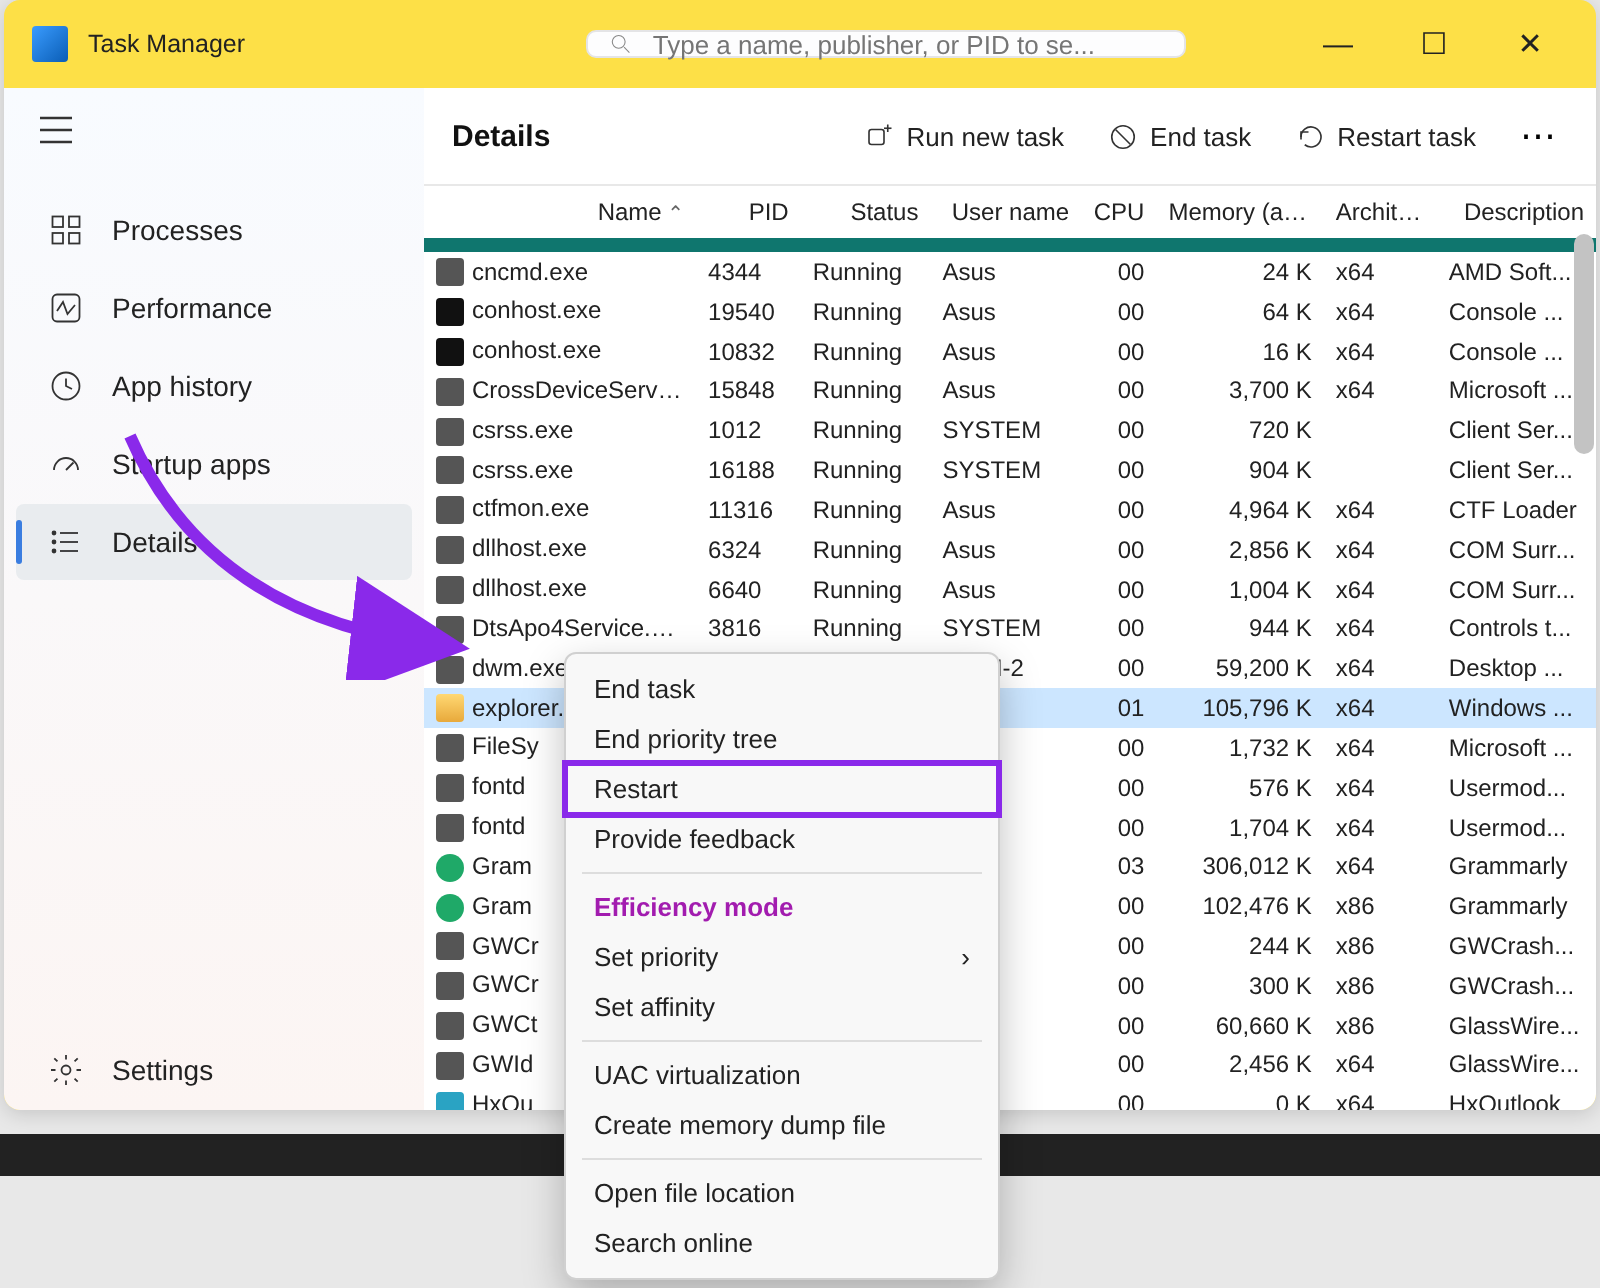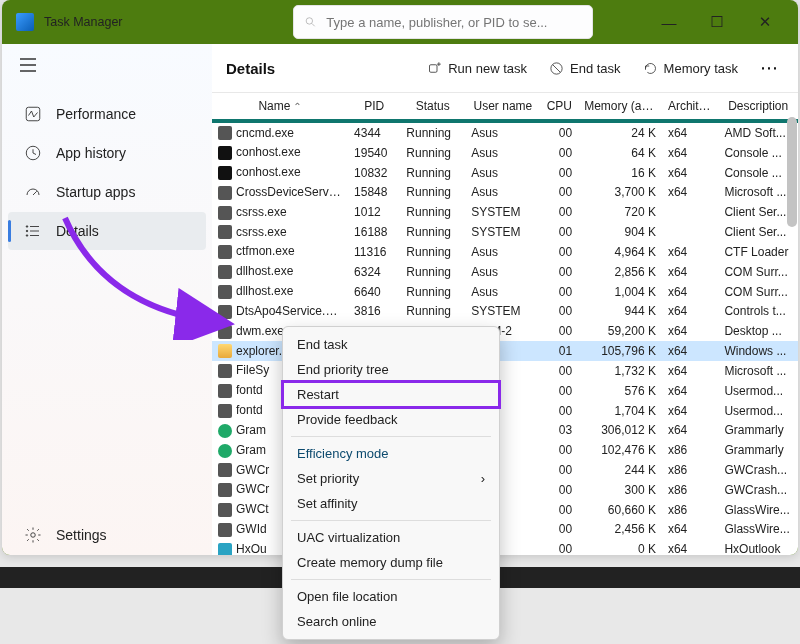--- a/index.html
+++ b/index.html
@@ -1,21 +1,21 @@
 <!DOCTYPE html>
 <html><head>
 <meta charset="utf-8">
 <style>
 * { margin:0; padding:0; box-sizing:border-box; font-family:"Segoe UI",Arial,sans-serif; }
 body { background:#e8e8e8; width:800px; height:644px; overflow:hidden; position:relative; }
-.window { background:#4d7c0f; width:796px; height:555px; margin:0 auto; border-radius:8px; box-shadow:0 2px 10px rgba(0,0,0,.15); position:relative; overflow:hidden; }
+.window { background:#fde047; width:796px; height:555px; margin:0 auto; border-radius:8px; box-shadow:0 2px 10px rgba(0,0,0,.15); position:relative; overflow:hidden; }
 .titlebar { display:flex; align-items:center; height:44px; padding:0 8px; }
 .app-icon { width:18px; height:18px; background:linear-gradient(135deg,#3a9cff,#0a5db5); margin:0 10px 0 6px; border-radius:2px; }
 .app-title { font-size:12.5px; color:#222; flex:0 0 auto; margin-right:30px; }
-.searchbox { flex:0 0 300px; margin-left:140px; height:34px; background:#fdfdfe; border:1px solid #e4e4e6; border-radius:5px; display:flex; align-items:center; padding:0 10px; }
+.searchbox { flex:0 0 300px; margin-left:140px; height:14px; background:#fdfdfe; border:1px solid #e4e4e6; border-radius:5px; display:flex; align-items:center; padding:0 10px; }
 .searchbox svg { width:14px; height:14px; stroke:#888; fill:none; margin-right:10px; }
 .searchbox input { border:none; outline:none; background:transparent; font-size:13px; color:#555; width:100%; }
 .winbtns { margin-left:auto; display:flex; gap:18px; padding-right:10px; }
 .winbtn { width:30px; height:30px; display:flex; align-items:center; justify-content:center; cursor:pointer; font-size:15px; color:#222; }
 .body { display:flex; height:calc(100% - 44px); }
 .sidebar { width:210px; background:linear-gradient(180deg,#f8fbff,#fcf5f3); padding-top:6px; display:flex; flex-direction:column; }
 .hamburger { padding:8px 18px; cursor:pointer; color:#444; }
 .nav { margin-top:10px; }
 .nav-item { display:flex; align-items:center; padding:10px 16px; font-size:14px; color:#222; cursor:pointer; border-radius:4px; margin:1px 6px; }
 .nav-item.active { background:#e9ecef; position:relative; }
@@ -25,35 +25,35 @@
 .spacer { flex:1; }
 .main { flex:1; display:flex; flex-direction:column; background:#fff; position:relative; }
 .toolbar { display:flex; align-items:center; height:48px; padding:0 14px; }
 .page-title { font-size:15px; font-weight:600; color:#111; }
 .tool-actions { margin-left:auto; display:flex; gap:14px; align-items:center; }
 .tool-btn { display:flex; align-items:center; gap:6px; font-size:13px; color:#222; cursor:pointer; padding:4px 4px;text-align:center; }
 .tool-btn svg { width:15px; height:15px; stroke:#333; fill:none; stroke-width:1.3; }
 .ellipsis { font-size:18px; letter-spacing:2px; cursor:pointer; padding:0 4px; }
 .table-wrap { flex:1; overflow:hidden; border-top:1px solid #e8e8e8; position:relative; }
 table { width:100%; border-collapse:collapse; font-size:12px; color:#222; table-layout:fixed; }
-thead th { text-align:center; font-weight:400; padding:6px 6px; border-bottom:4px solid #0f766e; color:#222; background:#fff; white-space:nowrap; overflow:hidden; text-overflow:ellipsis; }
+thead th { text-align:right; font-weight:400; padding:6px 6px; border-bottom:7px solid #0f766e; color:#222; background:#fff; white-space:nowrap; overflow:hidden; text-overflow:ellipsis; }
 thead th.sorted::after { content:" \2303"; font-size:10px; color:#666; }
 tbody td { padding:2.5px 6px; white-space:nowrap; overflow:hidden; text-overflow:ellipsis; }
 tbody tr.selected td { background:#cce6ff; }
 .proc-icon { display:inline-block; width:14px; height:14px; vertical-align:middle; margin-right:4px; border-radius:2px; }
 .ic-default{background:#555}
 .ic-black{background:#111}
 .ic-folder{background:linear-gradient(#ffd873,#e8a93b)}
 .ic-green{background:#1fa968;border-radius:50%}
 .ic-teal{background:#2aa3c3}
 .scrollbar { position:absolute; right:1px; top:24px; width:10px; height:110px; background:#c3c3c3; border-radius:5px; }
 .scrolltrack { position:absolute; right:0; top:0; width:12px; bottom:0; }
 .context-menu { position:absolute; left:282px; top:326px; width:218px; background:#f8f8f8; border:1px solid #d0d0d0; border-radius:6px; box-shadow:0 8px 20px rgba(0,0,0,.25); padding:5px 0; font-size:13px; color:#222; z-index:100; }
 .cm-item { padding:5px 14px; cursor:pointer; display:flex; justify-content:space-between; align-items:center; }
-.cm-item.disabled { color:#0c4a6e; cursor:default; }
+.cm-item.disabled { color:#a21caf; cursor:default;font-weight:bold; }
 .cm-sep { height:1px; background:#ddd; margin:4px 8px; }
 .cm-item.boxed { outline:3px solid #8a29ea; outline-offset:-1px; }
 .bar-bottom { position:absolute; left:0; right:0; top:567px; height:21px; background:#222; }
 .arrow-svg { position:absolute; left:45px; top:200px; width:200px; height:140px; z-index:50; pointer-events:none; }
 .num-r { text-align:right; }
 col.c-name{width:130px} col.c-pid{width:50px} col.c-status{width:62px} col.c-user{width:72px} col.c-cpu{width:36px} col.c-mem{width:80px} col.c-arch{width:54px} col.c-desc{width:76px}
 </style>
 </head>
 <body>
 
@@ -81,20 +81,31 @@
         <svg width="16" height="14" viewBox="0 0 16 14" stroke="#333" stroke-width="1.3">
             <line x1="0" y1="1" x2="16" y2="1"></line>
             <line x1="0" y1="7" x2="16" y2="7"></line>
             <line x1="0" y1="13" x2="16" y2="13"></line>
           </svg>
       </div>
       <div class="nav" id="nav">
           <div class="nav-item">
             <span class="nav-icon">
               <svg viewBox="0 0 24 24" width="18" height="18">
+                <rect x="3" y="3" width="7" height="7"></rect>
+                <rect x="14" y="3" width="7" height="7"></rect>
+                <rect x="3" y="14" width="7" height="7"></rect>
+                <rect x="14" y="14" width="7" height="7"></rect>
+              </svg>
+            </span>
+            <span>Processes</span>
+          </div>
+          <div class="nav-item">
+            <span class="nav-icon">
+              <svg viewBox="0 0 24 24" width="18" height="18">
                 <rect x="3" y="3" width="18" height="18" rx="3"></rect>
                 <polyline points="6,14 10,8 13,16 18,10" fill="none"></polyline>
               </svg>
             </span>
             <span>Performance</span>
           </div>
           <div class="nav-item">
             <span class="nav-icon">
               <svg viewBox="0 0 24 24" width="18" height="18">
                 <circle cx="12" cy="12" r="9"></circle>
@@ -155,21 +166,21 @@
                 <circle cx="12" cy="12" r="9"></circle>
                 <line x1="6" y1="6" x2="18" y2="18"></line>
               </svg>
             <span>End task</span>
           </div>
           <div class="tool-btn">
             <svg viewBox="0 0 24 24">
                 <path d="M4 12a8 8 0 1 1 3 6.2"></path>
                 <polyline points="4,14 4,8 10,8" fill="none"></polyline>
               </svg>
-            <span>Memory task</span>
+            <span>Restart task</span>
           </div>
           <div class="ellipsis">⋯</div>
         </div>
       </div>
 
       <div class="table-wrap">
         <table>
           <colgroup>
               <col class="c-name">
               <col class="c-pid">

